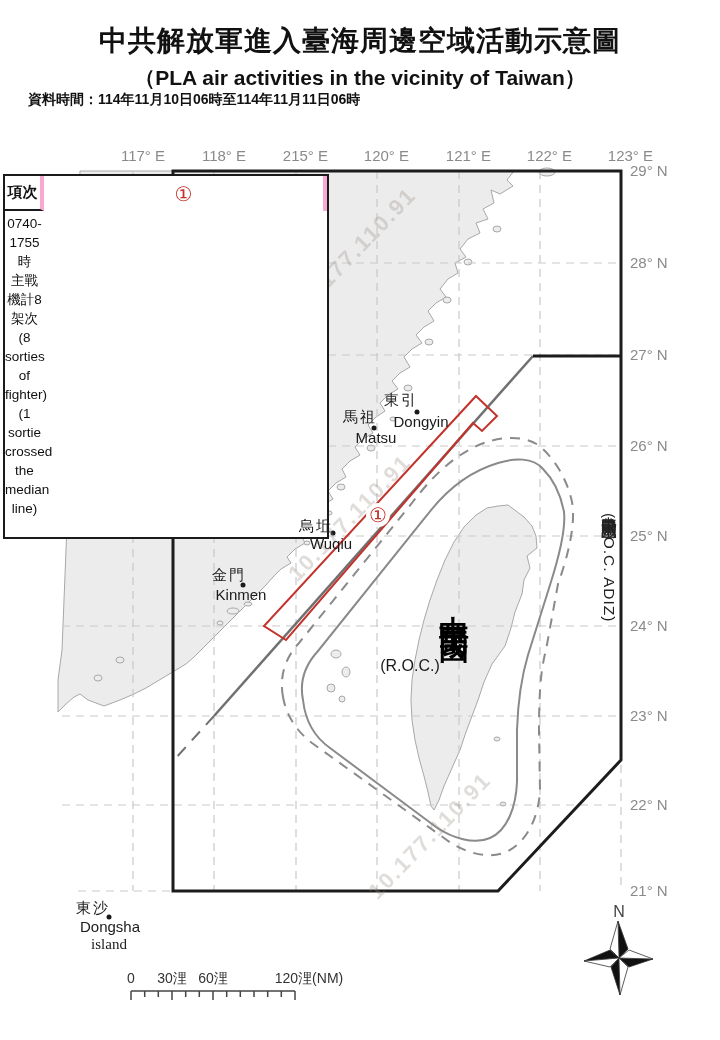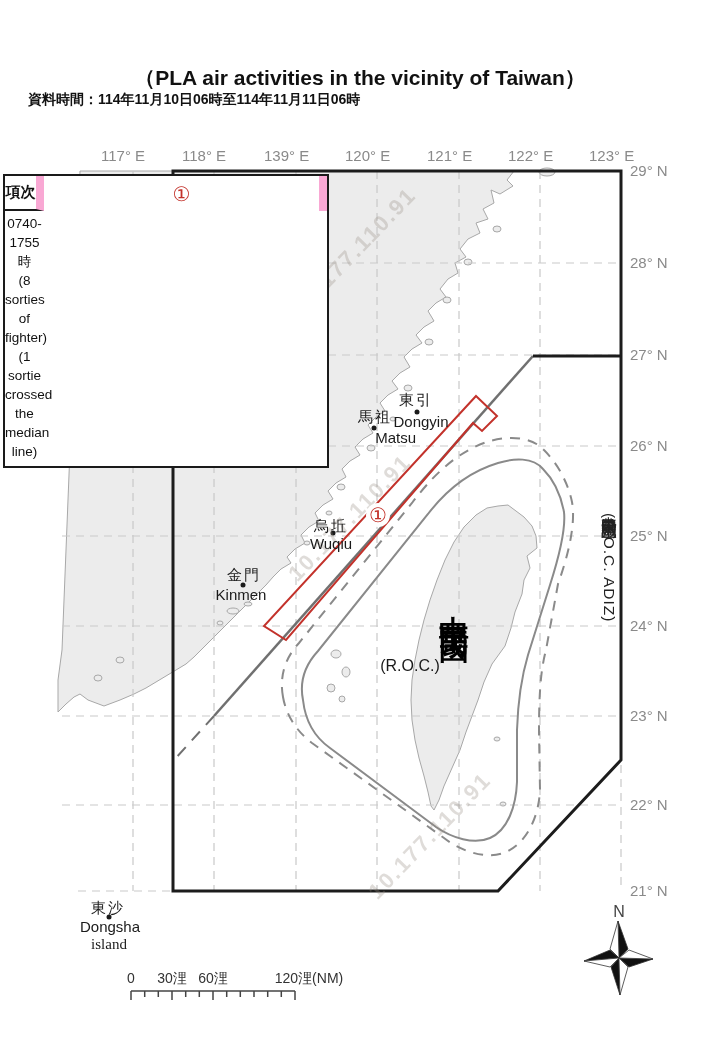--- a/index.html
+++ b/index.html
@@ -5,32 +5,32 @@
   html,body{margin:0;padding:0;background:#fff;}
   #page{position:relative;width:720px;height:1040px;background:#fff;overflow:hidden;
         font-family:"Liberation Sans",sans-serif;color:#111;}
   .abs{position:absolute;}
   .ctr{text-align:center;}
   .title-zh{left:0;top:22px;width:720px;font-family:"DejaVu Serif",serif;font-weight:bold;
             font-size:28px;letter-spacing:1px;}
   .title-en{left:0;top:64px;width:720px;font-weight:bold;font-size:21px;}
   .info-line{right:10px;text-align:left;font-weight:bold;font-size:14px;padding-left:28px;}
   .lonlab,.latlab{color:#8a8a8a;font-size:15px;}
-  .lonlab{top:147px;width:64px;text-align:left;}
+  .lonlab{top:147px;width:64px;text-align:right;}
   .latlab{left:630px;width:60px;height:18px;}
   .place-zh{font-size:15px;color:#1a1a1a;letter-spacing:2px;}
   .place-en{font-size:15px;color:#1a1a1a;}
-  .pl{width:64px;text-align:center;}
+  .pl{width:64px;}
   .pe{width:80px;text-align:center;}
   .tbl{left:3px;top:174px;width:322px;border:2px solid #1a1a1a;background:#fff;
        display:grid;grid-template-columns:39px 1fr;font-size:14px;}
   .tbl .hd{font-weight:bold;border-bottom:2px solid #1a1a1a;padding:7px 0;text-align:center;font-size:15px;}
-  .tbl .c1{border-right:8px solid #f9a8d4;}
+  .tbl .c1{border-right:4px solid #f9a8d4;}
   .tbl .badge{display:flex;align-items:center;justify-content:center;color:#c3322b;font-size:20px;}
-  .tbl .body{padding:3px 0 5px 0;text-align:center;line-height:19px;font-size:13.5px;}
+  .tbl .body{padding:3px 0 19px 0;text-align:center;line-height:19px;font-size:13.5px;}
   .vtext{writing-mode:vertical-rl;text-orientation:mixed;}
   .adiz-label{left:598px;top:504px;height:270px;font-size:15.5px;letter-spacing:1px;color:#222;}
   .taiwan-label{left:433px;top:591px;height:160px;font-family:"DejaVu Serif",serif;
                 font-weight:600;font-size:30px;letter-spacing:7px;color:#000;}
   .roc-en{left:360px;top:657px;width:100px;text-align:center;font-size:16px;color:#1a1a1a;}
   .marker{left:366px;top:503px;width:24px;height:24px;border-radius:50%;background:#fff;
           color:#c3322b;font-size:20px;line-height:24px;text-align:center;}
   .compass-n{left:607px;top:903px;width:24px;text-align:center;font-size:16px;color:#444;}
   .sclab{top:970px;font-size:14px;color:#333;text-align:center;}
   .wm{width:230px;text-align:center;font-size:22px;font-weight:bold;letter-spacing:2px;
@@ -157,55 +157,57 @@
       <line x1="267.7" y1="991" x2="267.7" y2="997"></line>
       <line x1="281.3" y1="991" x2="281.3" y2="997"></line>
       <line x1="295" y1="991" x2="295" y2="1000"></line>
     </g>
   </svg>
 
   <div class="abs wm" style="left:240px;top:238px;">10.177.110.91</div>
   <div class="abs wm" style="left:235px;top:505px;">10.177.110.91</div>
   <div class="abs wm" style="left:315px;top:823px;">10.177.110.91</div>
 
+  <div class="abs ctr title-zh">中共解放軍進入臺海周邊空域活動示意圖</div>
   <div class="abs ctr title-en">（PLA air activities in the vicinity of Taiwan）</div>
   <div class="abs info-line" style="top:91px;width:710px;left:0;">資料時間：114年11月10日06時至114年11月11日06時</div>
 
   <div class="abs lonlab" style="left:101px;">117° E</div>
   <div class="abs lonlab" style="left:182px;">118° E</div>
-  <div class="abs lonlab" style="left:264px;">139° E</div>
+  <div class="abs lonlab" style="left:264px;">215° E</div>
   <div class="abs lonlab" style="left:345px;">120° E</div>
   <div class="abs lonlab" style="left:427px;">121° E</div>
   <div class="abs lonlab" style="left:508px;">122° E</div>
   <div class="abs lonlab" style="left:589px;">123° E</div>
 
   <div class="abs latlab" style="top:162px;">29° N</div>
   <div class="abs latlab" style="top:254px;">28° N</div>
   <div class="abs latlab" style="top:346px;">27° N</div>
   <div class="abs latlab" style="top:437px;">26° N</div>
   <div class="abs latlab" style="top:527px;">25° N</div>
   <div class="abs latlab" style="top:617px;">24° N</div>
   <div class="abs latlab" style="top:707px;">23° N</div>
   <div class="abs latlab" style="top:796px;">22° N</div>
   <div class="abs latlab" style="top:882px;">21° N</div>
 
   <div class="abs tbl">
     <div class="hd c1">項次</div>
     <div class="c1 badge">①</div>
     <div class="body">
       <div>0740-1755時</div>
+      <div>主戰機計8架次</div>
       <div>(8 sorties of fighter)</div>
       <div>(1 sortie crossed the median line)</div>
     </div>
   </div>
 
   <div class="abs pl place-zh" style="left:384px;top:391px;">東引</div>
   <div class="abs pe place-en" style="left:381px;top:413px;">Dongyin</div>
   <div class="abs pl place-zh" style="left:343px;top:408px;">馬祖</div>
-  <div class="abs pe place-en" style="left:336px;top:429px;text-align:right;">Matsu</div>
+  <div class="abs pe place-en" style="left:336px;top:429px;">Matsu</div>
   <div class="abs pl place-zh" style="left:299px;top:517px;">烏坵</div>
   <div class="abs pe place-en" style="left:291px;top:535px;">Wuqiu</div>
   <div class="abs pl place-zh" style="left:212px;top:566px;">金門</div>
   <div class="abs pe place-en" style="left:201px;top:586px;">Kinmen</div>
   <div class="abs pl place-zh" style="left:76px;top:899px;">東沙</div>
   <div class="abs pe place-en" style="left:70px;top:918px;">Dongsha</div>
   <div class="abs pe place-en" style="left:69px;top:936px;font-family:Liberation Serif, serif;">island</div>
 
   <div class="abs vtext taiwan-label">中華民國</div>
   <div class="abs roc-en">(R.O.C.)</div>

